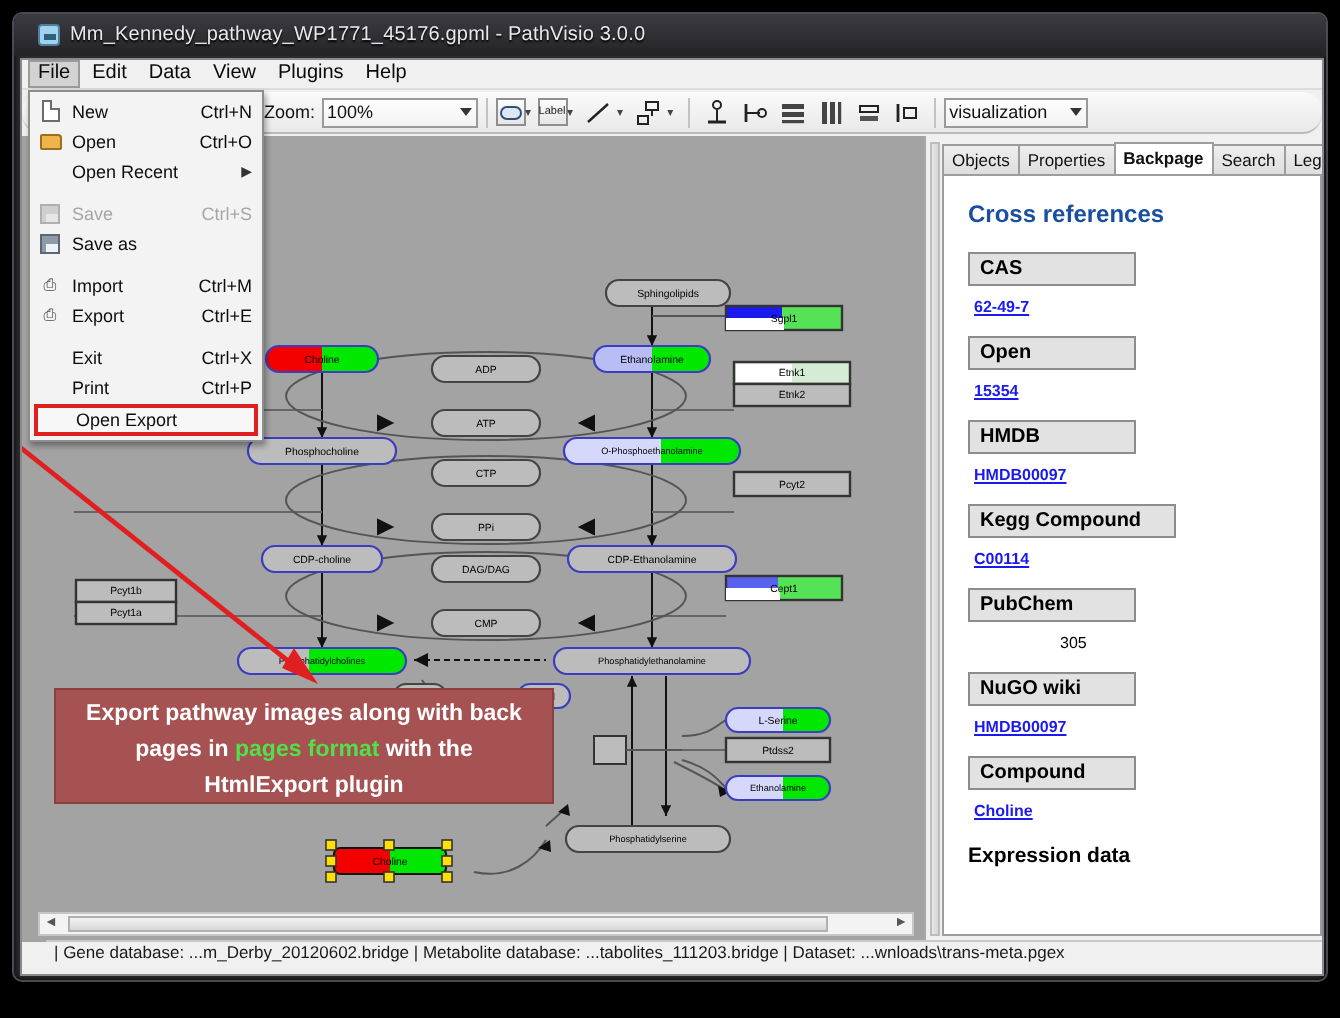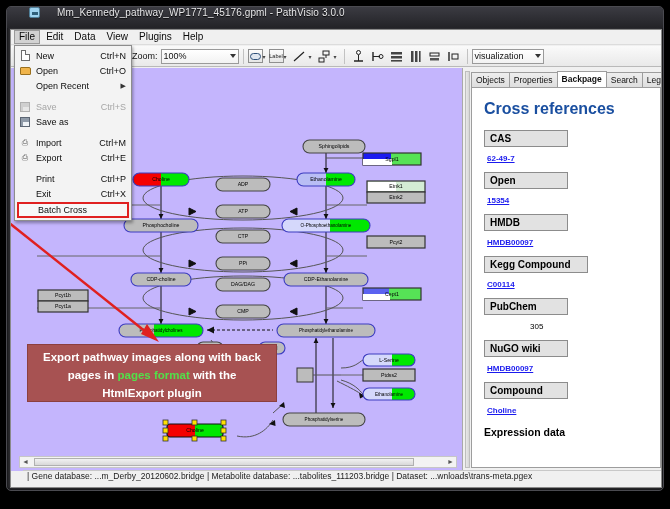--- a/index.html
+++ b/index.html
@@ -23,23 +23,22 @@
     background: #2b2b2f;
     border: 1px solid #4a4a50;
     border-radius: 5px;
     box-shadow: 0 0 3px #000 inset;
     overflow: hidden;
   }
   #titlebar {
     position: absolute;
     left: 0; top: 0; width: 100%; height: 21px;
     background: linear-gradient(#3b3b42, #232327);
-    display: flex; 
-    padding-left: 22px;
-    gap: 12px;
+    display: flex; align-items: center;
+    padding-left: 12px;
   }
   #app-icon {
     width: 11px; height: 11px;
     background: #9fd3ef;
     border: 1px solid #4f7f99;
     border-radius: 2px;
     margin-right: 5px;
     flex: none;
     position: relative;
   }
@@ -87,20 +86,21 @@
     padding: 0px 4px 0px 4px;
   }
   
   #toolbar {
     position: absolute; left: 0; top: 16px;
     width: 100%; height: 21px;
     background: linear-gradient(#fafafa, #e9e9e9);
     border-bottom: 1px solid #b9b9b9;
     display: flex; align-items: center;
     padding-left: 4px;
+    border-radius: 10px;
   }
   .tb-sep {
     width: 1px; height: 15px; background: #c2c2c2;
     margin: 0 4px;
   }
   .tb-icon {
     width: 17px; height: 17px;
     display: flex; align-items: center; justify-content: center;
     margin: 0 1px;
     font-size: 10px;
@@ -139,21 +139,21 @@
     border: 1px solid #8f8f8f;
     background: linear-gradient(#fcfcfc,#e6e6e6);
     display: inline-flex; align-items: center; justify-content: center;
     font-size: 7px; color: #222;
   }
   
   #canvas-pane {
     position: absolute;
     left: 0; top: 38px;
     width: 452px; height: 403px;
-    background: #c4b5fd;
+    background: #a3a3a3;
     border-right: 1px solid #a9a9a9;
     overflow: hidden;
   }
   #canvas-hscroll {
     position: absolute;
     left: 8px; bottom: 3px;
     width: 438px; height: 12px;
     background: #f3f3f3;
     border: 1px solid #c6c6c6;
   }
@@ -206,21 +206,21 @@
   }
   #side-left-rail {
     position: absolute; left: 1px; top: 3px;
     width: 5px; height: 397px;
     background: linear-gradient(90deg,#e8e8e8,#d6d6d6);
     border: 1px solid #bdbdbd;
   }
   .xref-title {
     color: #1a4fa0;
     font-weight: bold;
-    font-size: 16px;
+    font-size: 12px;
     margin: 4px 0 12px 0;
   }
   .xref-block { margin-bottom: 7px; }
   .xref-head {
     display: block;
     border: 1px solid #8c8c8c;
     background: #e2e2e2;
     font-weight: bold;
     font-size: 10px;
     color: #000;
@@ -817,29 +817,29 @@
           <span class="mi-acc">Ctrl+M</span>
         </div>
         <div class="mi">
           <span class="mi-ico ico-exp">⎙</span>
           <span class="mi-lbl">Export</span>
           <span class="mi-acc">Ctrl+E</span>
         </div>
         <div class="mi-gap"></div>
         <div class="mi">
           <span class="mi-ico"></span>
+          <span class="mi-lbl">Exit</span>
+          <span class="mi-acc">Ctrl+X</span>
+        </div>
+        <div class="mi">
+          <span class="mi-ico"></span>
           <span class="mi-lbl">Print</span>
           <span class="mi-acc">Ctrl+P</span>
         </div>
-        <div class="mi">
-          <span class="mi-ico"></span>
-          <span class="mi-lbl">Exit</span>
-          <span class="mi-acc">Ctrl+X</span>
-        </div>
         <div class="mi batch">
           <span class="mi-ico"></span>
-          <span class="mi-lbl">Batch Cross</span>
+          <span class="mi-lbl">Open Export</span>
         </div>
       </div>
 
     </div>
   </div>
 </div>
 
 </body></html>

